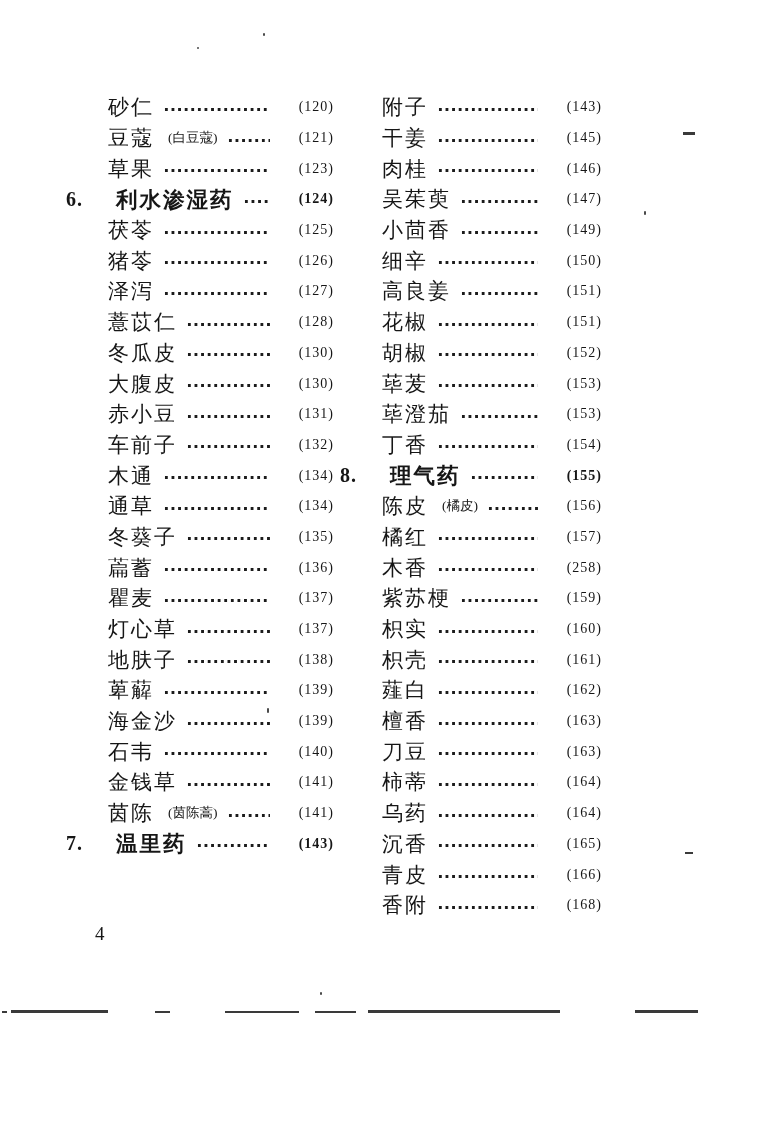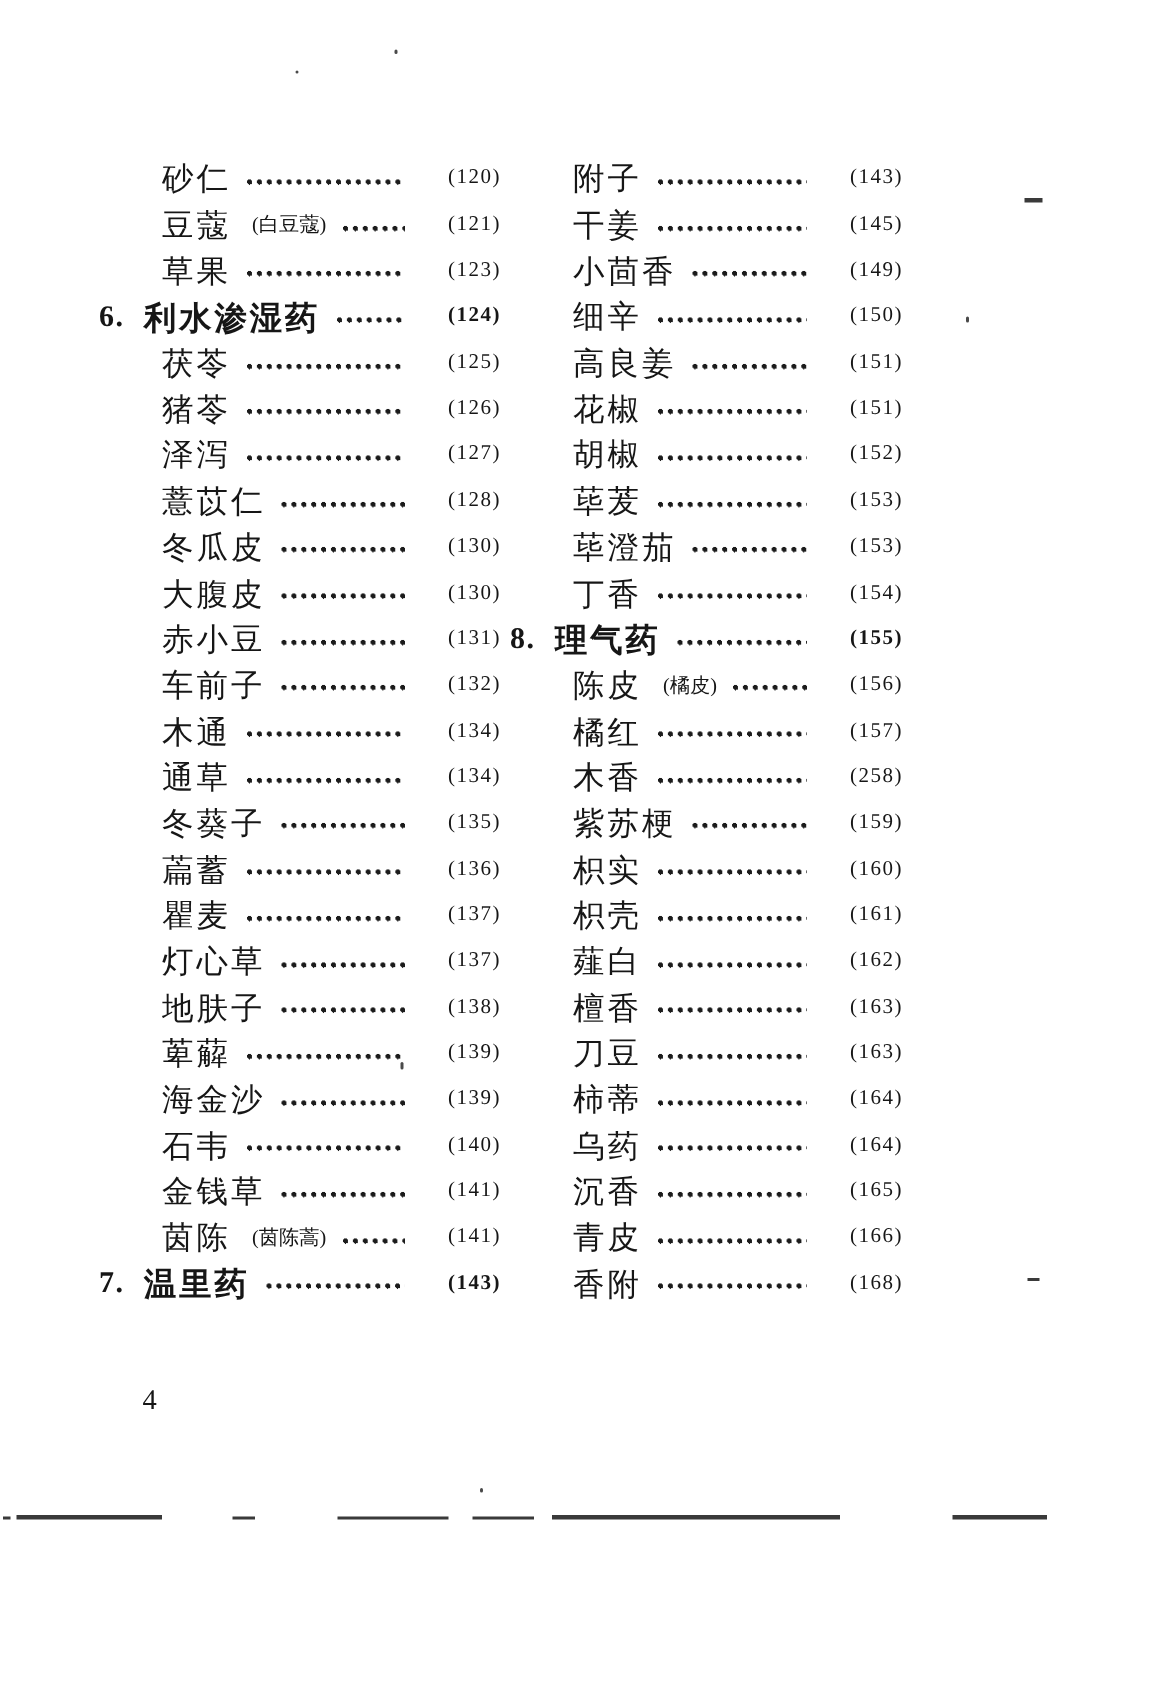--- a/index.html
+++ b/index.html
@@ -5,42 +5,42 @@
   html,body{margin:0;padding:0;}
   body{
     width:777px;height:1122px;
     background:#ffffff;
     font-family:"Liberation Serif","DejaVu Serif",serif;
     color:#161616;
     position:relative;
     overflow:hidden;
   }
   .page{position:absolute;inset:0;}
-  .toc-col{position:absolute;top:104px;display:flex;flex-direction:column;}
+  .toc-col{position:absolute;top:92px;display:flex;flex-direction:column;}
   .toc-col.left{left:66px;width:268px;}
   .toc-col.right{left:340px;width:262px;}
   .row{
     height:30.7px;
     display:flex;
     align-items:center;
     white-space:nowrap;
   }
   .row.item{padding-left:42px;}
   .row.section{padding-left:0;font-weight:bold;}
   .sec-num{
     font-weight:bold;
     font-size:20px;
     width:30px;
     letter-spacing:1px;
   }
   .entry-name{
     font-size:21px;
     letter-spacing:2px;
   }
-  .row.section .entry-name{font-size:21.5px;}
+  .row.section .entry-name{font-size:21.5px;margin-left:20px;}
   .entry-sub{
     font-size:13.5px;
     letter-spacing:0;
     margin-left:14px;
   }
   .leader{
     flex:1 1 auto;
     height:5px;
     margin:4px 10px 0 10px;
     background-image:radial-gradient(circle 1.7px at 2.4px 2.4px,#1b1b1b 98%,transparent 100%);
@@ -203,20 +203,30 @@
   <div class="toc-col right">
       <div class="row item">
         <span class="entry-name">附子</span>
         <span class="leader"></span>
         <span class="entry-page">(143)</span>
       </div>
       <div class="row item">
         <span class="entry-name">干姜</span>
         <span class="leader"></span>
         <span class="entry-page">(145)</span>
+      </div>
+      <div class="row item">
+        <span class="entry-name">肉桂</span>
+        <span class="leader"></span>
+        <span class="entry-page">(146)</span>
+      </div>
+      <div class="row item">
+        <span class="entry-name">吴茱萸</span>
+        <span class="leader"></span>
+        <span class="entry-page">(147)</span>
       </div>
       <div class="row item">
         <span class="entry-name">小茴香</span>
         <span class="leader"></span>
         <span class="entry-page">(149)</span>
       </div>
       <div class="row item">
         <span class="entry-name">细辛</span>
         <span class="leader"></span>
         <span class="entry-page">(150)</span>

